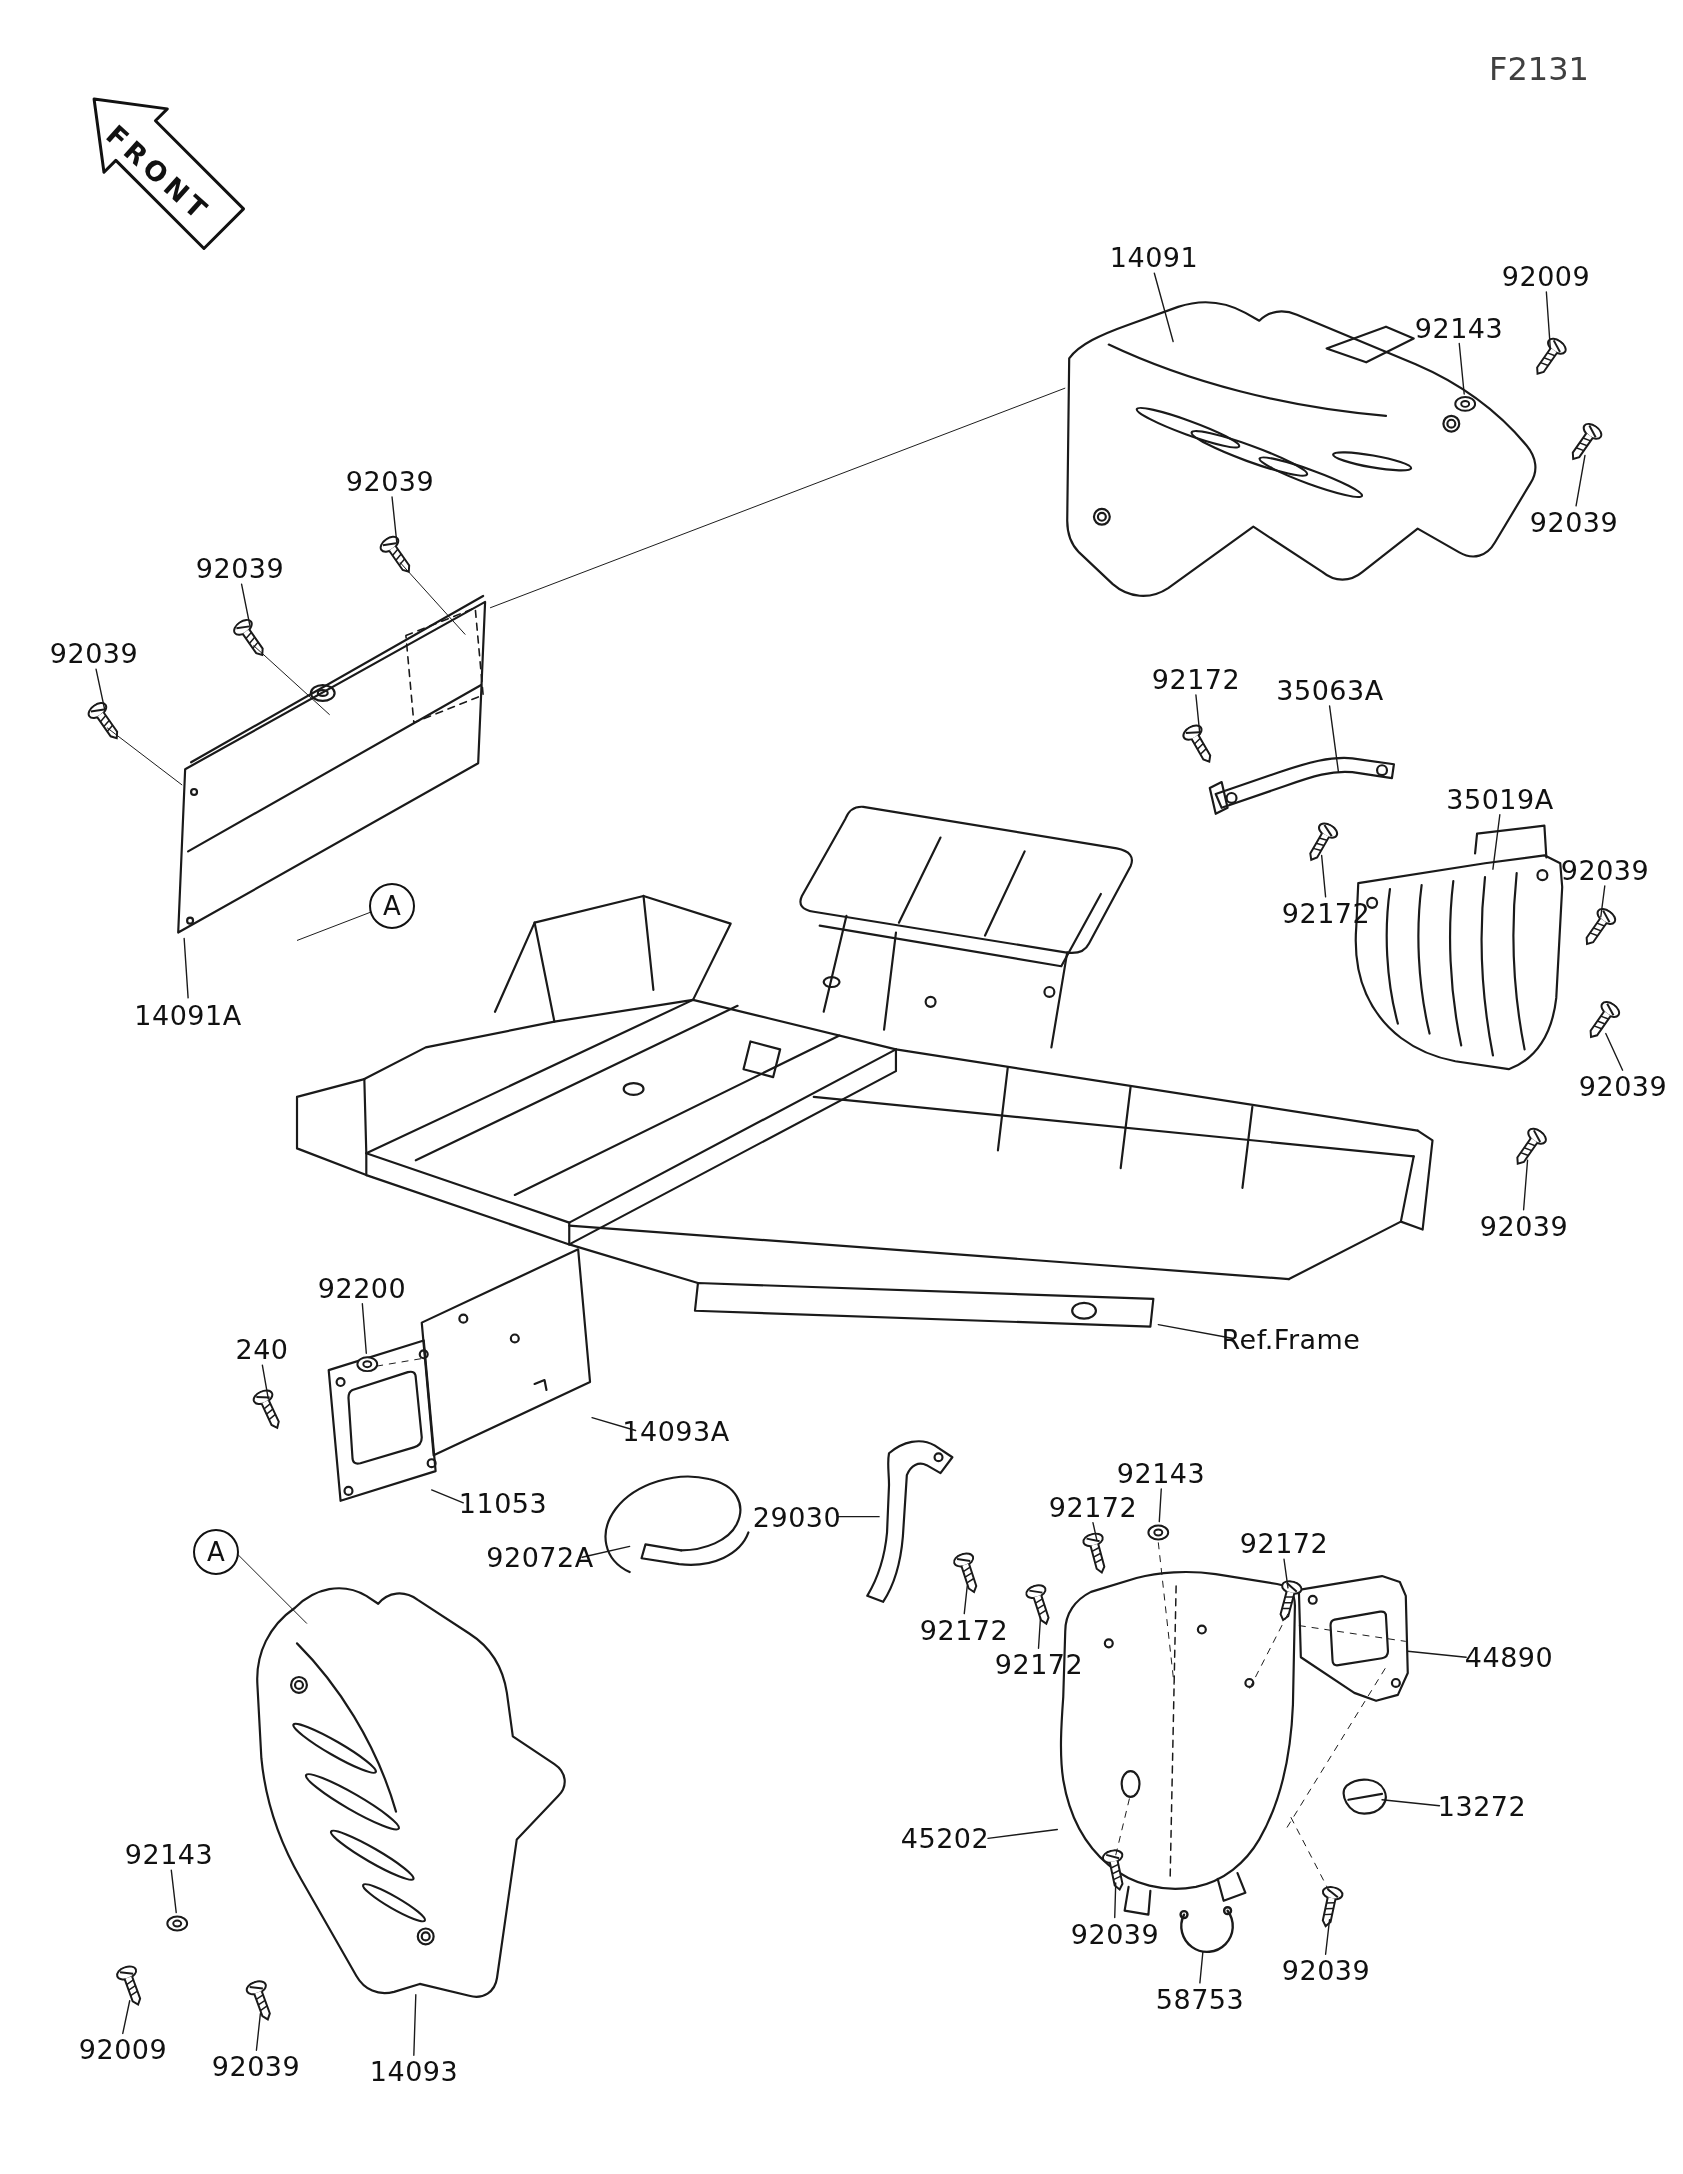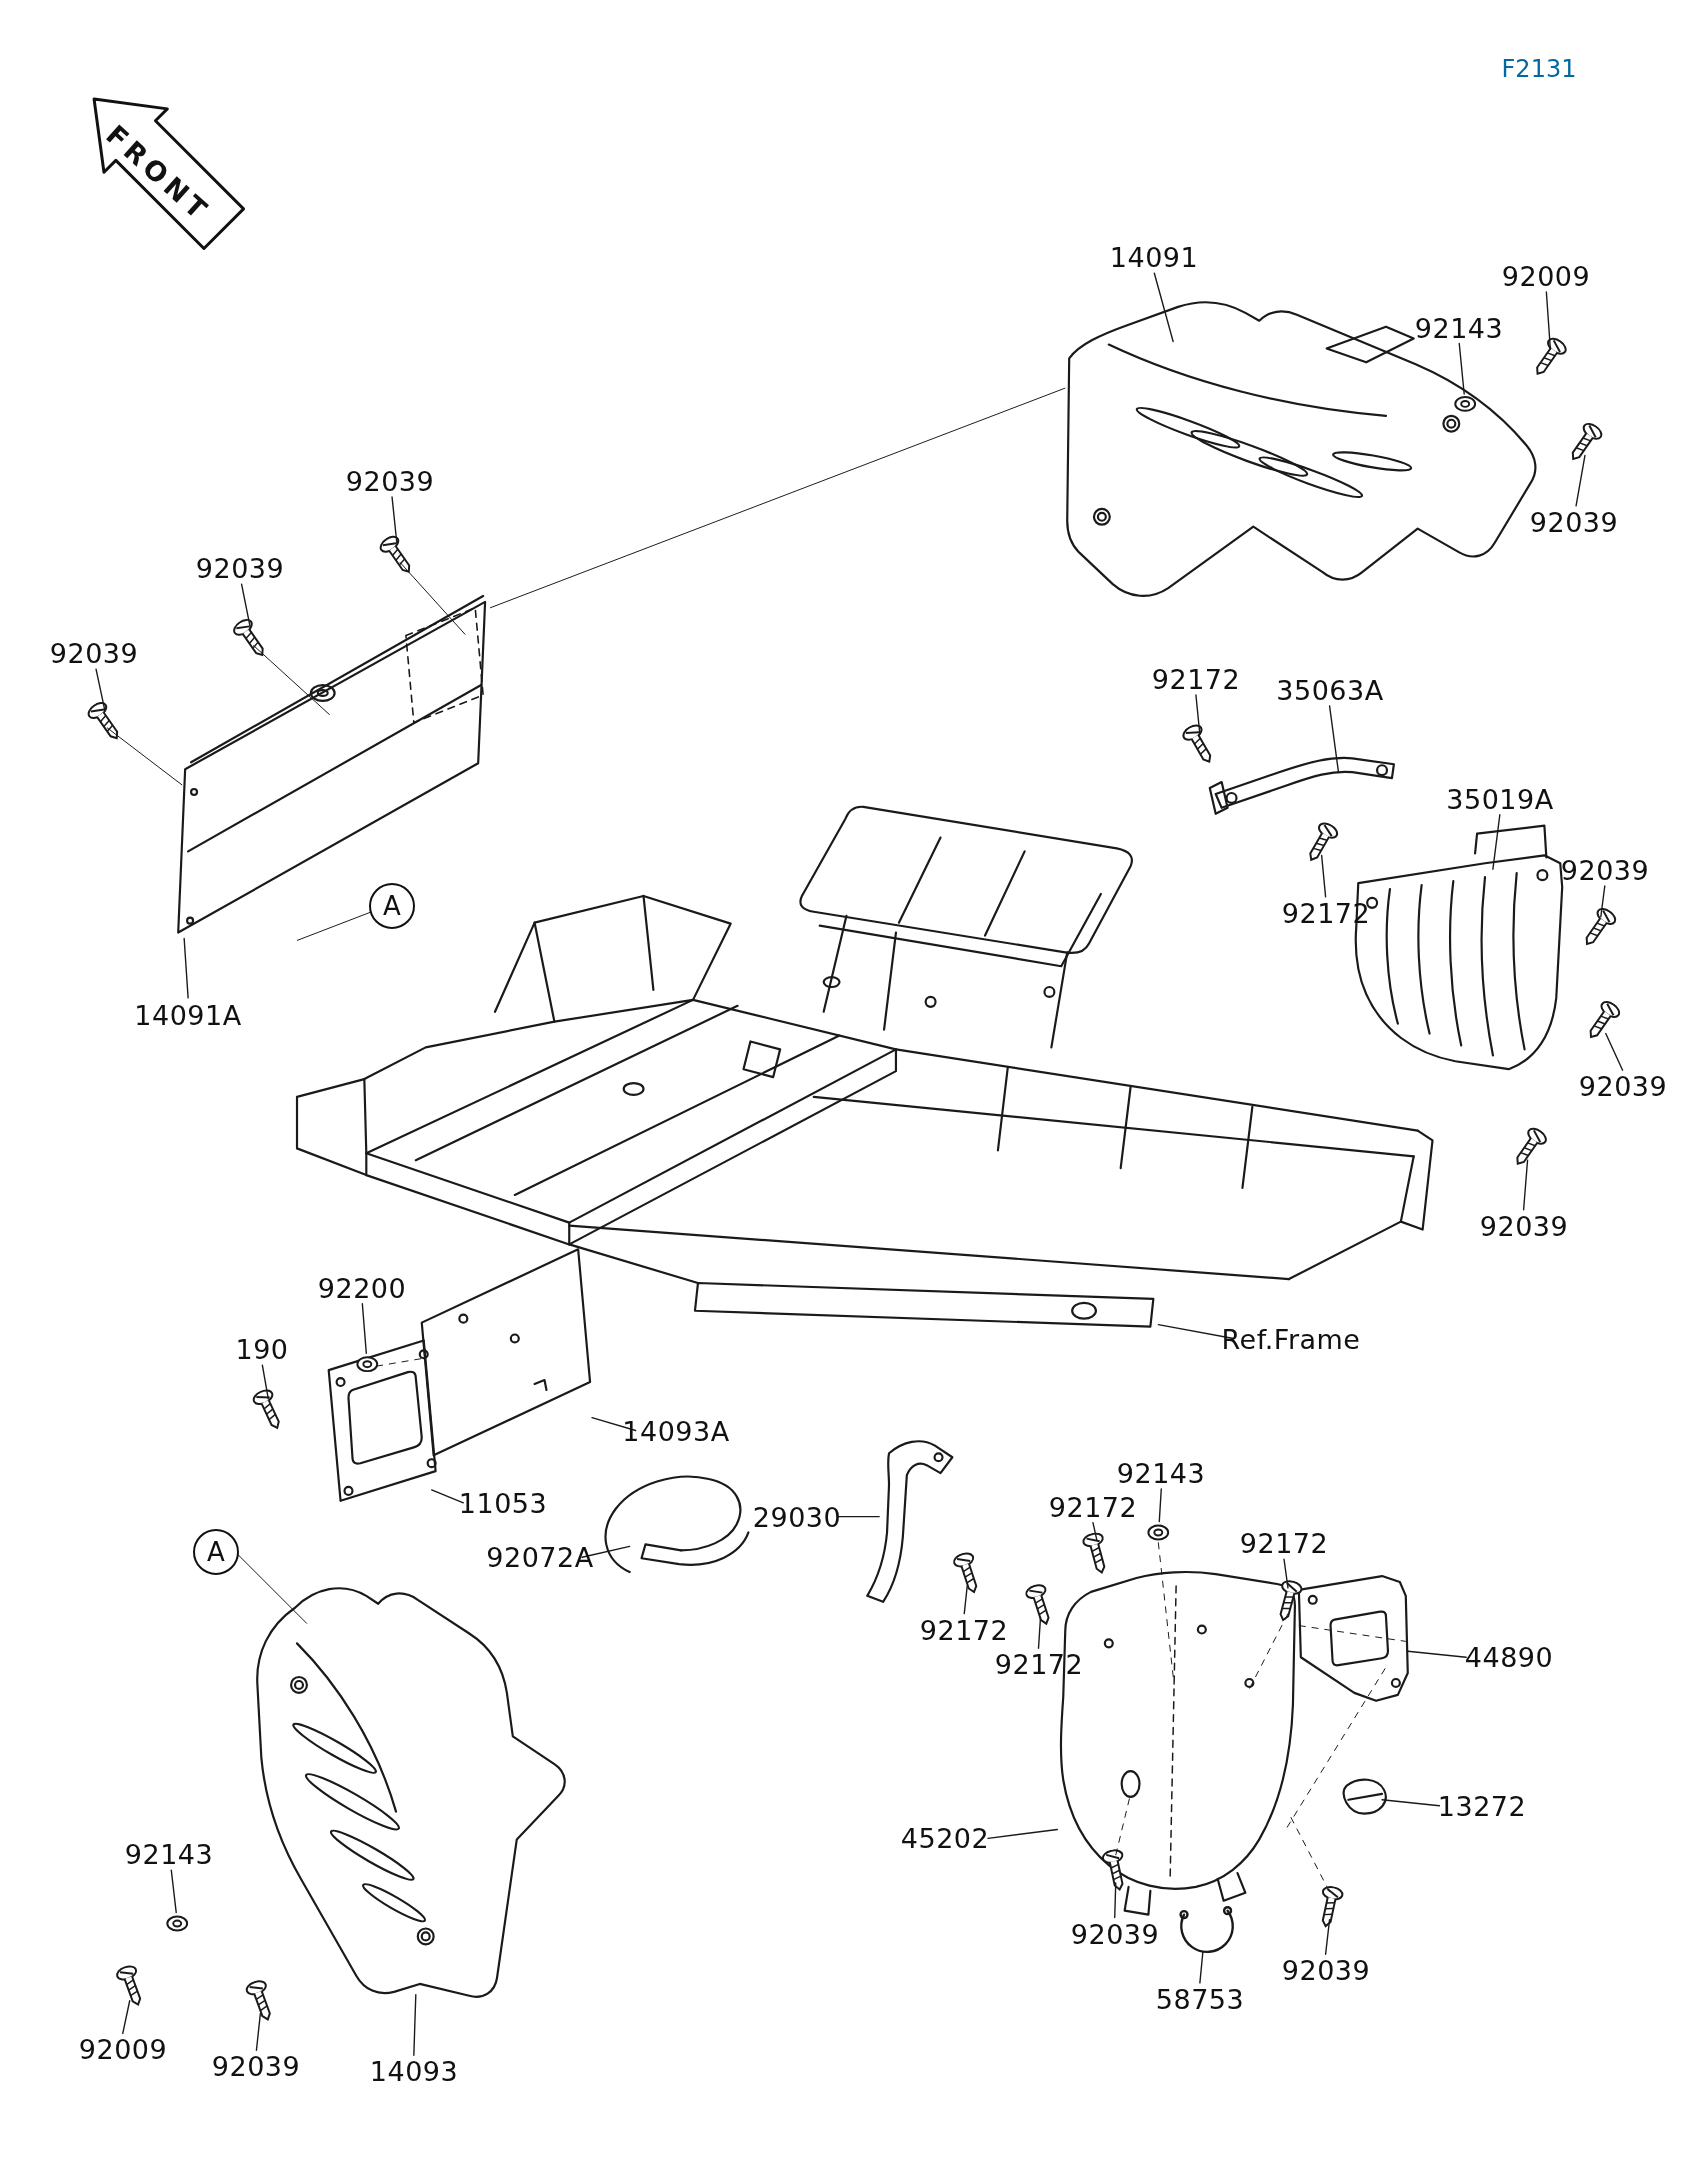--- a/index.html
+++ b/index.html
@@ -8,21 +8,21 @@
     position:relative; width:1683px; height:2174px; background:#ffffff;
     font-family:"DejaVu Sans", sans-serif; overflow:hidden; color:#111;
   }
   svg.art { position:absolute; left:0; top:0; }
   .lbl {
     position:absolute; transform:translate(-50%,-50%);
     font-size:27px; line-height:1; white-space:nowrap; letter-spacing:0.5px; color:#111;
   }
   .fig-code {
     position:absolute; left:1539px; top:69px; transform:translate(-50%,-50%);
-    font-size:24px; color:#0369a1;
+    font-size:32px; color:#404040;
   }
   .marker {
     position:absolute; width:46px; height:46px; border:2.5px solid #111; border-radius:50%;
     background:#fff; display:flex; align-items:center; justify-content:center;
     font-size:26px; transform:translate(-50%,-50%);
   }
   .front-text {
     position:absolute; left:121px; top:119px; font-size:27px; font-weight:bold;
     letter-spacing:5px; color:#111; transform:rotate(42deg); transform-origin:0 0;
   }
@@ -301,21 +301,21 @@
   <div class="lbl" style="left:1196px;top:679px">92172</div>
   <div class="lbl" style="left:1330px;top:690px">35063A</div>
   <div class="lbl" style="left:1500px;top:799px">35019A</div>
   <div class="lbl" style="left:1605px;top:870px">92039</div>
   <div class="lbl" style="left:1326px;top:913px">92172</div>
   <div class="lbl" style="left:1623px;top:1086px">92039</div>
   <div class="lbl" style="left:188px;top:1015px">14091A</div>
   <div class="lbl" style="left:1524px;top:1226px">92039</div>
   <div class="lbl" style="left:1291px;top:1339px">Ref.Frame</div>
   <div class="lbl" style="left:362px;top:1288px">92200</div>
-  <div class="lbl" style="left:262px;top:1349px">190</div>
+  <div class="lbl" style="left:262px;top:1349px">240</div>
   <div class="lbl" style="left:676px;top:1431px">14093A</div>
   <div class="lbl" style="left:503px;top:1503px">11053</div>
   <div class="lbl" style="left:540px;top:1557px">92072A</div>
   <div class="lbl" style="left:797px;top:1517px">29030</div>
   <div class="lbl" style="left:1161px;top:1473px">92143</div>
   <div class="lbl" style="left:1093px;top:1507px">92172</div>
   <div class="lbl" style="left:1284px;top:1543px">92172</div>
   <div class="lbl" style="left:1509px;top:1657px">44890</div>
   <div class="lbl" style="left:964px;top:1630px">92172</div>
   <div class="lbl" style="left:1039px;top:1664px">92172</div>

